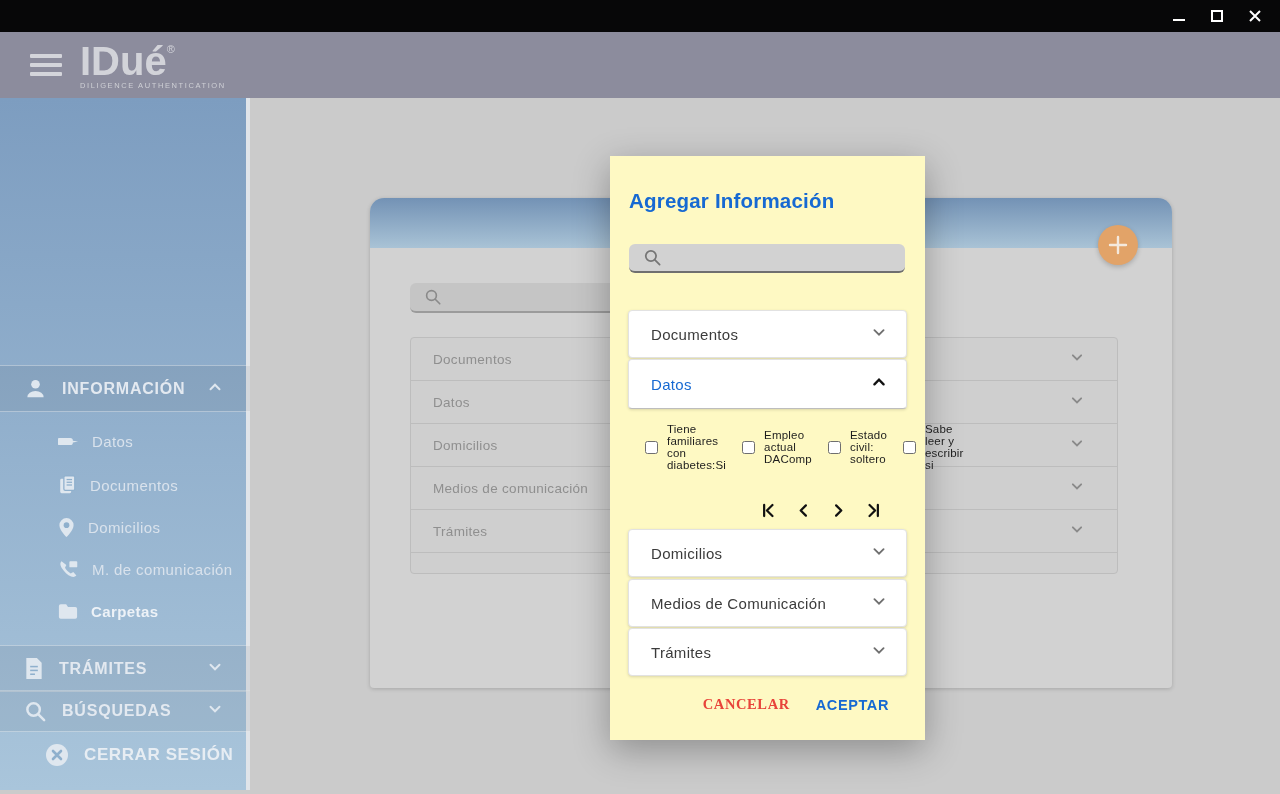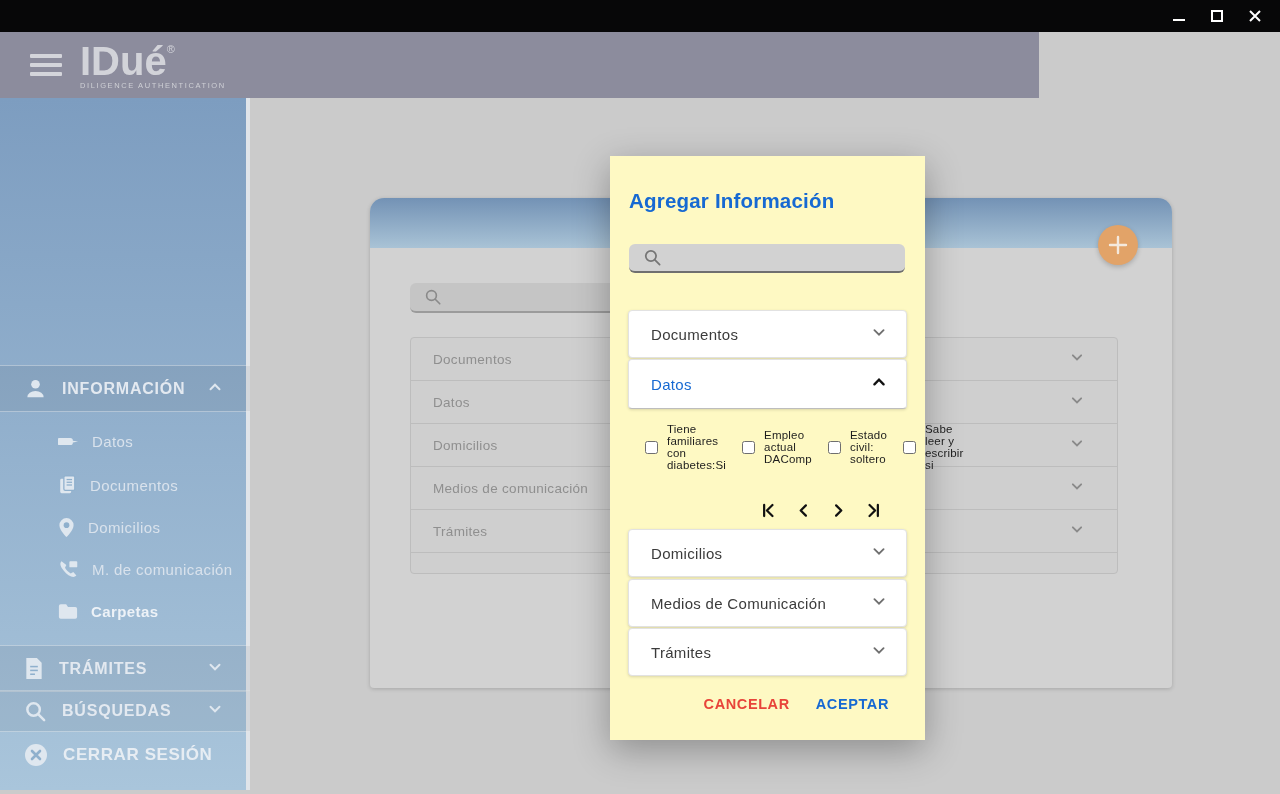--- a/index.html
+++ b/index.html
@@ -9,21 +9,21 @@
     font-family:"Liberation Sans", sans-serif; background:#cbcbcb;
   }
   
   .titlebar {
     position:absolute; top:0; left:0; width:1280px; height:32px; background:#070708;
     display:flex; align-items:center; justify-content:flex-end; gap:20px; padding-right:16px;
   }
   .winbtn { width:18px; height:18px; display:flex; align-items:center; justify-content:center; cursor:pointer; }
   
   .header {
-    position:absolute; top:32px; left:0; width:1039px; height:66px; background:#8c8c9d;
+    position:absolute; top:32px; left:0; width:1280px; height:66px; background:#8c8c9d;
     display:flex; align-items:center; color:#caccd4;
   }
   .hamburger { margin-left:30px; width:32px; display:flex; flex-direction:column; gap:5px; cursor:pointer; }
   .hamburger span { display:block; height:4px; background:#d4d5db; border-radius:1px; }
   .brand { margin-left:18px; line-height:1; }
   .brand-main { font-size:40px; font-weight:bold; color:#d2d3d9; letter-spacing:0; }
   .brand-reg { font-size:11px; vertical-align:22px; color:#d2d3d9; }
   .brand-sub { font-size:7.5px; letter-spacing:1.6px; color:#cfd0d6; margin-top:1px; }
   .header-right { margin-left:auto; display:flex; align-items:center; gap:40px; padding-right:32px; }
   .hnav { font-size:17px; letter-spacing:0.8px; color:#c9cad2; cursor:pointer; }
@@ -53,21 +53,21 @@
   .nav-section .lbl { font-size:16px; font-weight:bold; letter-spacing:0.8px; margin-left:15px; color:#e3e9f0; }
   .nav-section .chev { margin-left:auto; }
   .subitem {
     position:absolute; left:0; width:250px; height:42px;
     display:flex; align-items:center; padding-left:58px; cursor:pointer;
   }
   .subitem .lbl { font-size:15px; letter-spacing:0.4px; margin-left:13px; color:#d9e2ec; }
   .subitem .lbl.bold { font-weight:bold; color:#edf2f7; }
   .logout {
     position:absolute; left:0; width:250px; height:42px;
-    display:flex; align-items:center; padding-left:24px; cursor:pointer;
+    display:flex; align-items:center; padding-left:45px; cursor:pointer;
   }
   .logout .lbl { font-size:17px; font-weight:bold; letter-spacing:0.6px; margin-left:15px; color:#e7edf3; }
   
   .main { position:absolute; top:98px; left:254px; width:1026px; height:696px; background:#cbcbcb; }
   .main-card {
     position:absolute; left:116px; top:100px; width:802px; height:490px;
     background:#d2d2d2; border-radius:14px 14px 4px 4px; box-shadow:0 1px 4px rgba(0,0,0,0.18);
   }
   .card-header { height:50px; border-radius:14px 14px 0 0; background:linear-gradient(#7392b5,#a9c3d6); }
   .fab {
@@ -112,21 +112,21 @@
   .panel.expanded { height:50px; border-bottom:1px solid #bdbdbd; }
   .panel.expanded .lbl { color:#1669d2; }
   .chk-group { position:absolute; left:35px; top:267px; display:flex; flex-direction:row; gap:16px; }
   .chk-row { display:flex; align-items:center; cursor:pointer; }
   .chk-box { width:13px; height:13px; border:1.6px solid #6f6f6f; border-radius:2.5px; background:#fff; flex:0 0 auto; }
   .chk-lbl { margin-left:9px; font-size:11.5px; color:#1d1d1d; letter-spacing:0.2px; }
   .pager { position:absolute; left:0; top:344px; width:297px; display:flex; justify-content:flex-end; gap:15px; padding-right:24px; }
   .pager .pbtn { width:20px; height:20px; display:flex; align-items:center; justify-content:center; cursor:pointer; }
   .modal-actions { position:absolute; right:36px; top:540px; display:flex; gap:26px; }
   .btn-text { font-size:14.5px; font-weight:bold; letter-spacing:0.6px; background:none; border:none; cursor:pointer; font-family:"Liberation Sans",sans-serif; }
-  .btn-cancel { color:#e8443a; }
+  .btn-cancel { color:#e8443a;font-family:Liberation Serif, serif; }
   .btn-accept { color:#1669d2; }
 </style>
 </head>
 <body>
 
 <div class="app">
 
   <div class="titlebar">
     <div class="winbtn">
       <svg width="14" height="14" viewBox="0 0 14 14">

